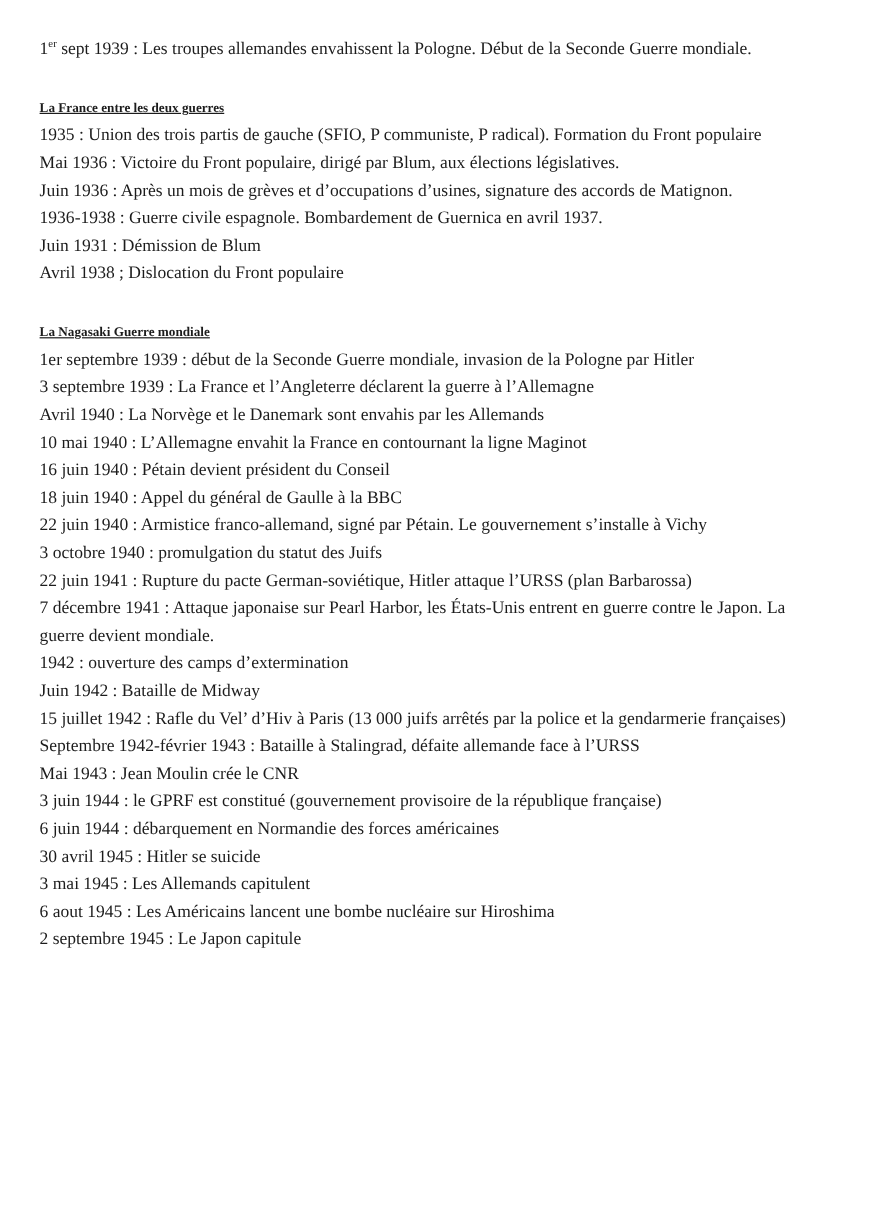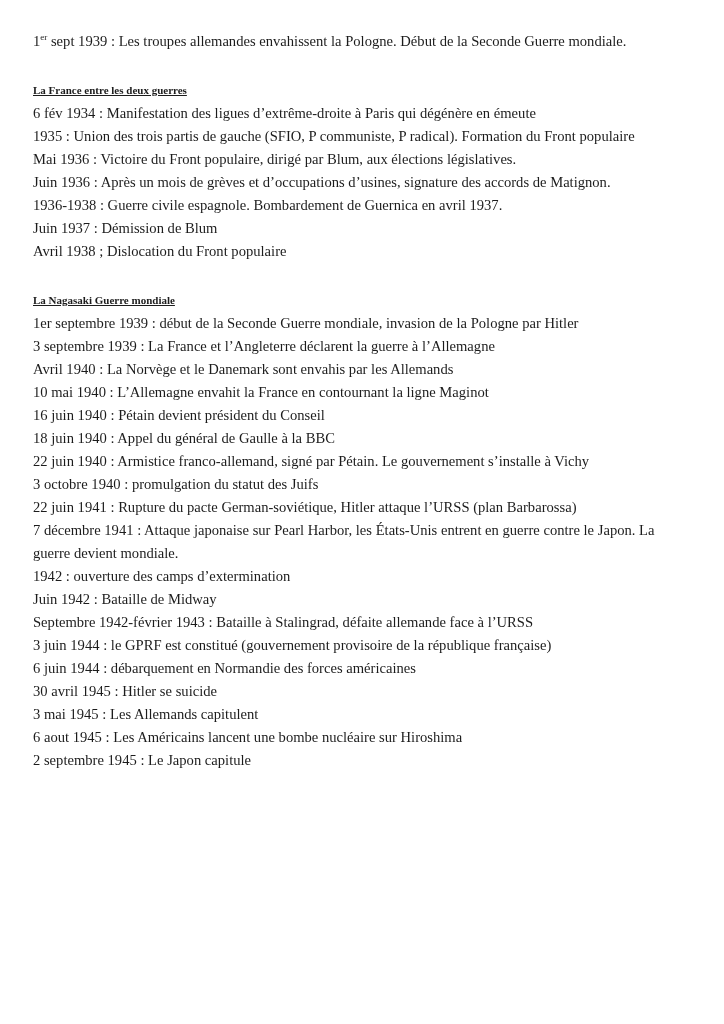--- a/index.html
+++ b/index.html
@@ -45,31 +45,30 @@
 <body>
 
 <div class="page">
 
   <p class="line intro"><span>1</span><sup class="ord">er</sup><span> sept 1939 : Les troupes allemandes envahissent la Pologne. Début de la Seconde Guerre mondiale.</span></p>
 
   <section>
     <h2 class="heading">La France entre les deux guerres</h2>
     <div class="events">
 
-        <p class="line">6 fév 1934 : Manifestation des ligues d’extrême-droite à Paris qui dégénère en émeute</p>
 
         <p class="line">1935 : Union des trois partis de gauche (SFIO, P communiste, P radical). Formation du Front populaire</p>
 
         <p class="line">Mai 1936 : Victoire du Front populaire, dirigé par Blum, aux élections législatives.</p>
 
         <p class="line">Juin 1936 : Après un mois de grèves et d’occupations d’usines, signature des accords de Matignon.</p>
 
         <p class="line">1936-1938 : Guerre civile espagnole. Bombardement de Guernica en avril 1937.</p>
 
-        <p class="line">Juin 1937 : Démission de Blum</p>
+        <p class="line">Juin 1931 : Démission de Blum</p>
 
         <p class="line">Avril 1938 ; Dislocation du Front populaire</p>
       </div>
   </section>
 
   <section>
     <h2 class="heading">La Nagasaki Guerre mondiale</h2>
     <div class="events">
 
         <p class="line">1er septembre 1939 : début de la Seconde Guerre mondiale, invasion de la Pologne par Hitler</p>
@@ -90,23 +89,25 @@
         <p class="line">3 octobre 1940 : promulgation du statut des Juifs</p>
 
         <p class="line">22 juin 1941 : Rupture du pacte German-soviétique, Hitler attaque l’URSS (plan Barbarossa)</p>
 
         <p class="line">7 décembre 1941 : Attaque japonaise sur Pearl Harbor, les États-Unis entrent en guerre contre le Japon. La guerre devient mondiale.</p>
 
         <p class="line">1942 : ouverture des camps d’extermination</p>
 
         <p class="line">Juin 1942 : Bataille de Midway</p>
 
+        <p class="line">15 juillet 1942 : Rafle du Vel’ d’Hiv à Paris (13 000 juifs arrêtés par la police et la gendarmerie françaises)</p>
 
         <p class="line">Septembre 1942-février 1943 : Bataille à Stalingrad, défaite allemande face à l’URSS</p>
 
+        <p class="line">Mai 1943 : Jean Moulin crée le CNR</p>
 
         <p class="line">3 juin 1944 : le GPRF est constitué (gouvernement provisoire de la république française)</p>
 
         <p class="line">6 juin 1944 : débarquement en Normandie des forces américaines</p>
 
         <p class="line">30 avril 1945 : Hitler se suicide</p>
 
         <p class="line">3 mai 1945 : Les Allemands capitulent</p>
 
         <p class="line">6 aout 1945 : Les Américains lancent une bombe nucléaire sur Hiroshima</p>

